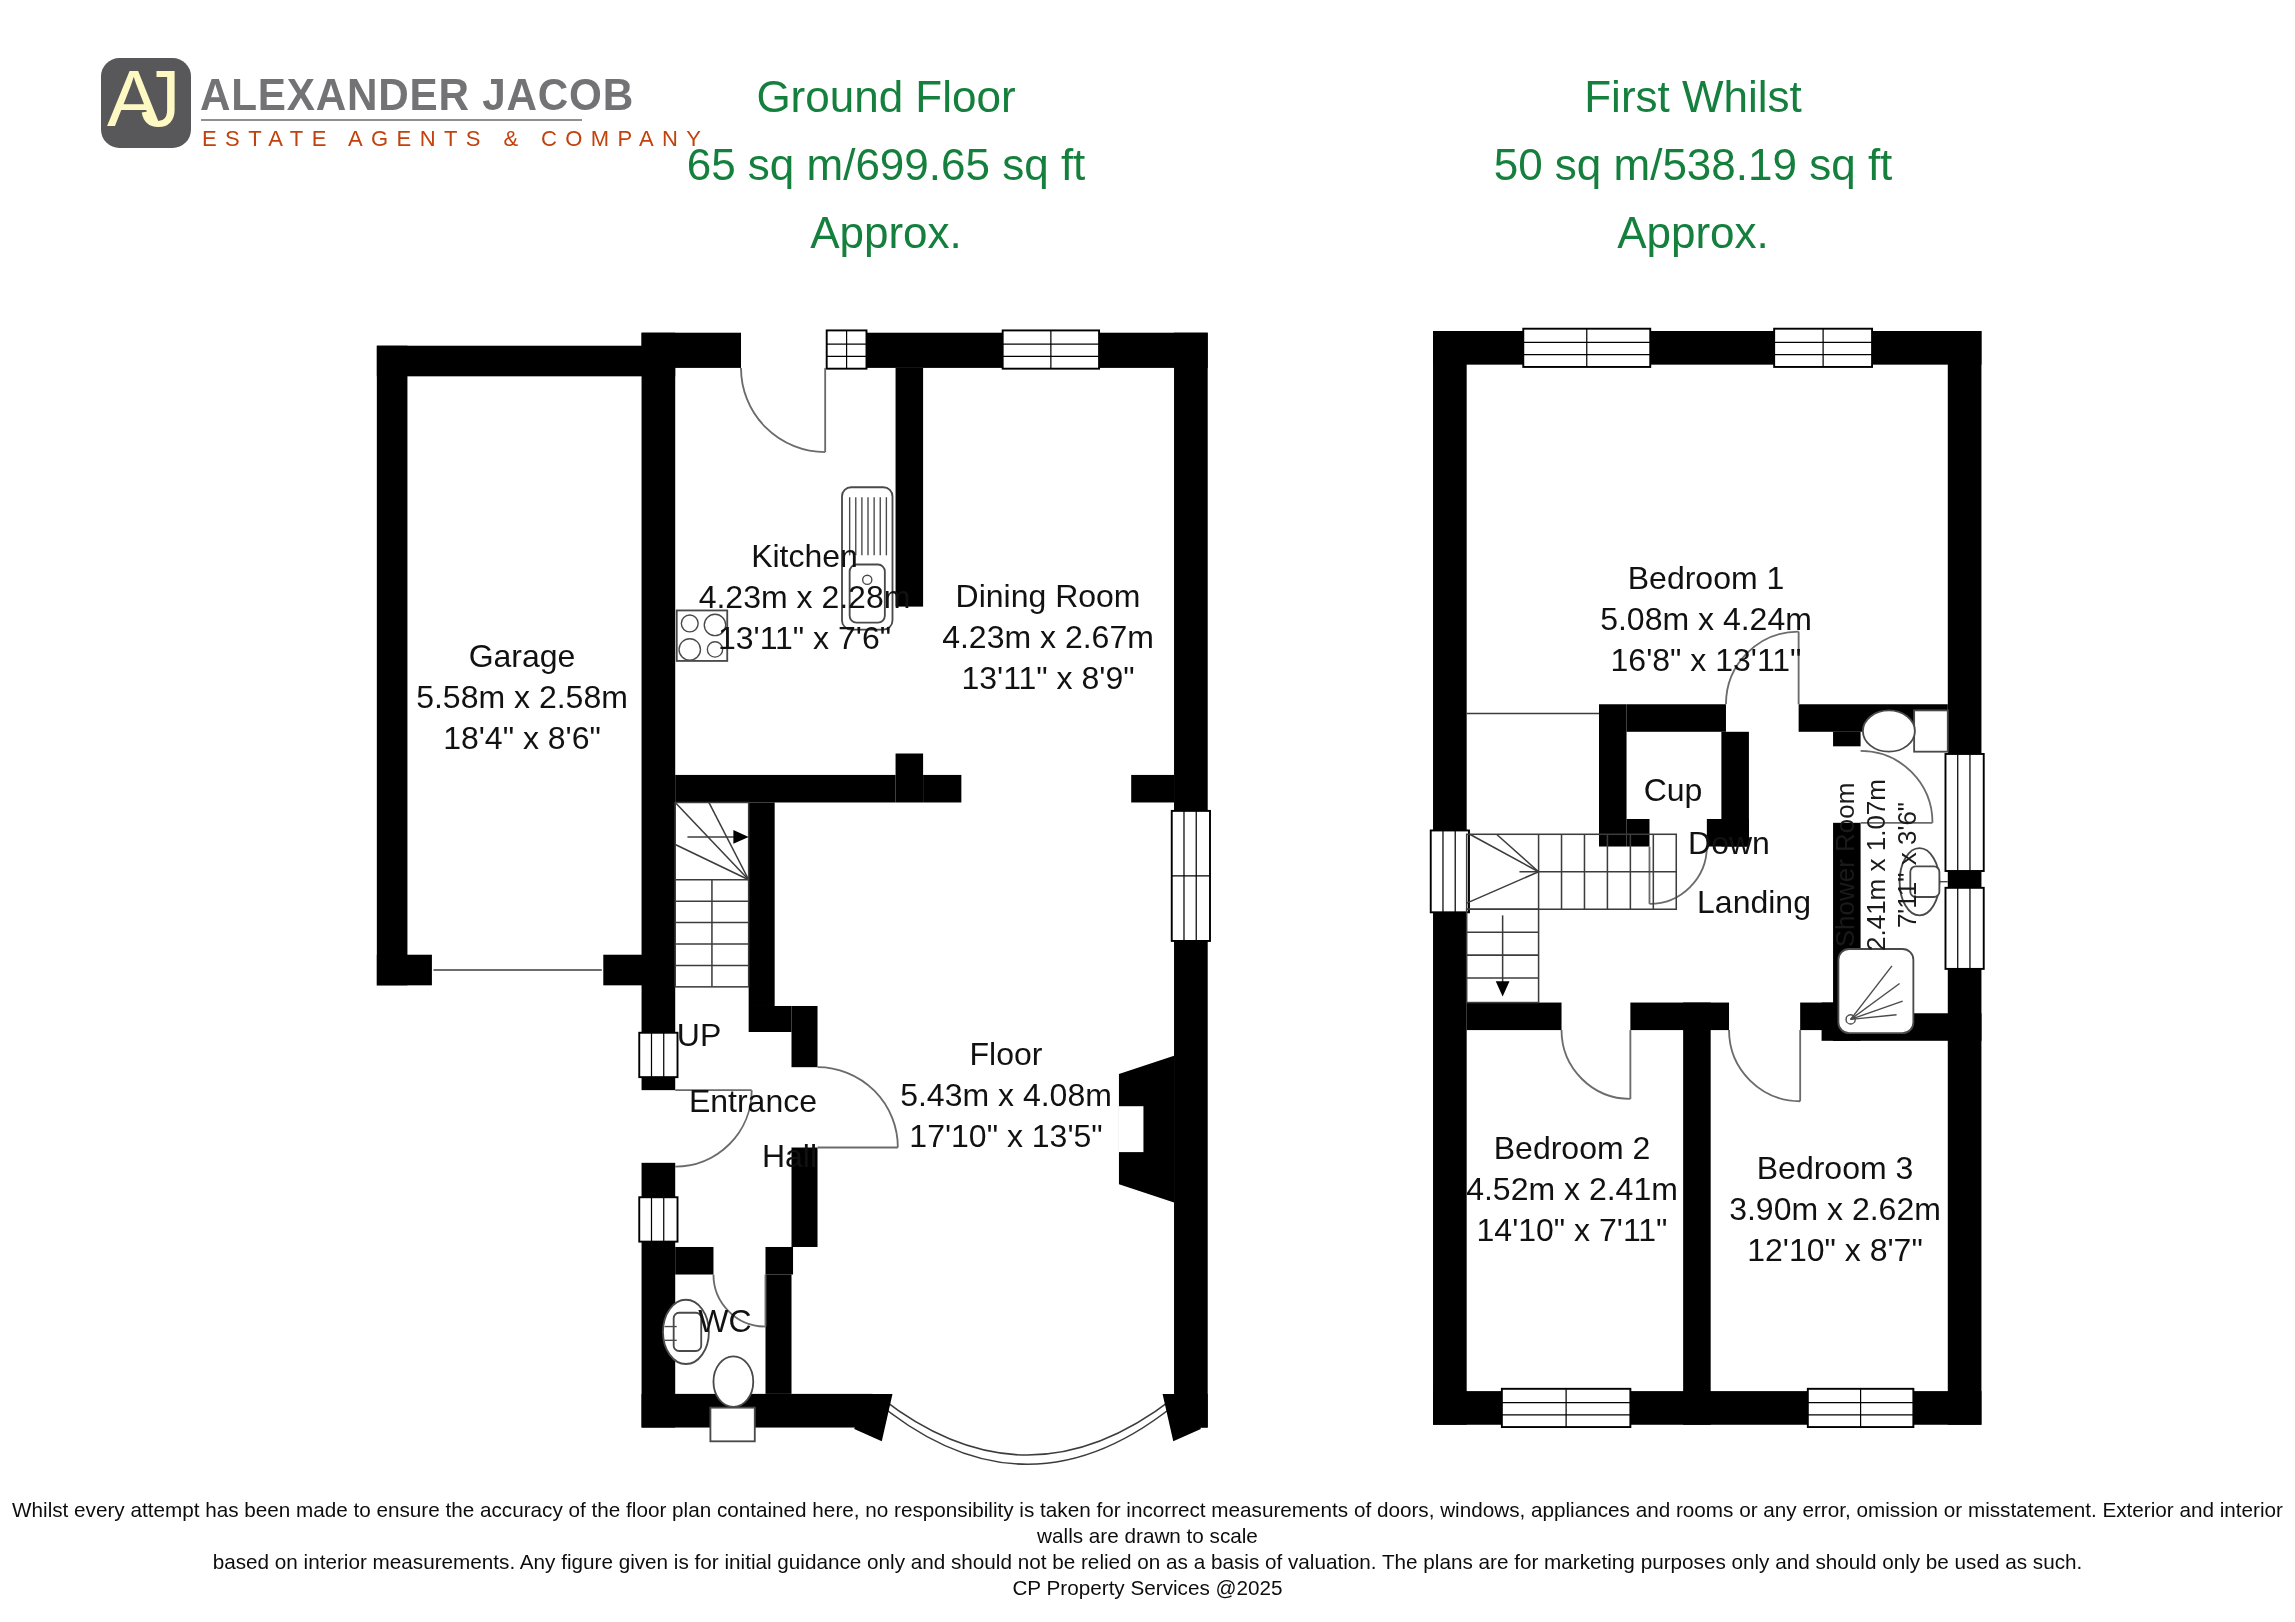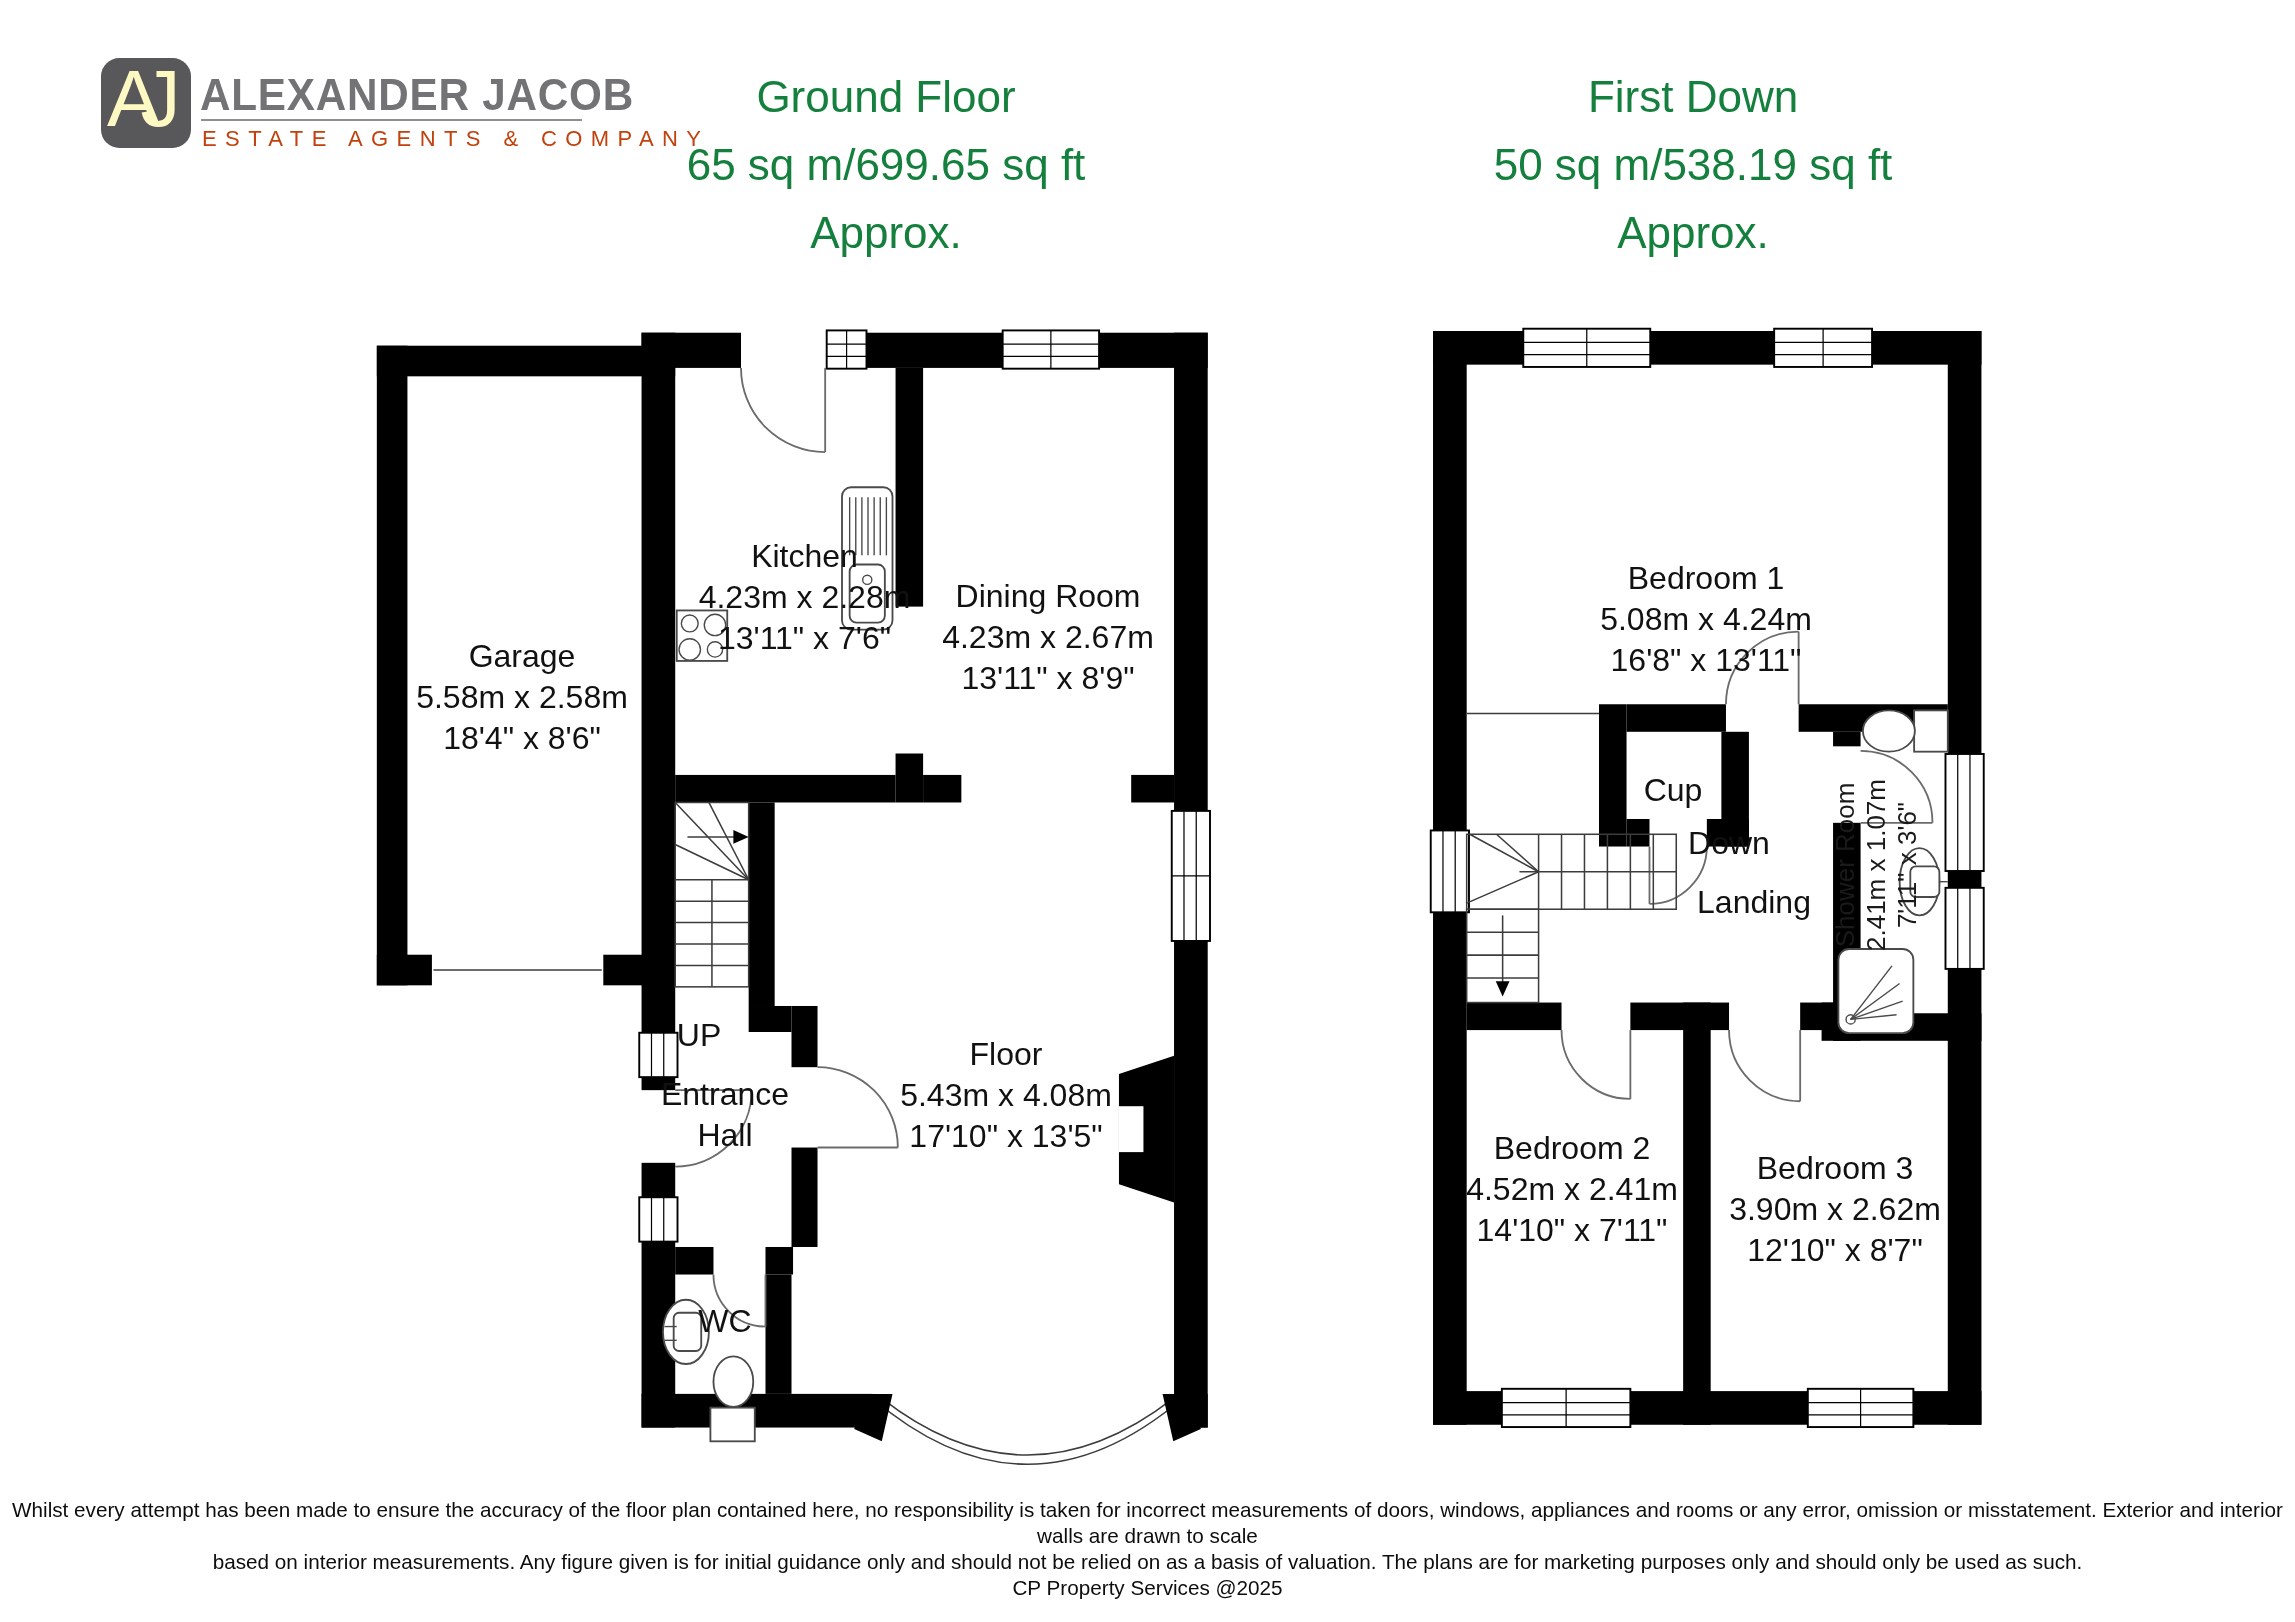--- a/index.html
+++ b/index.html
@@ -9,21 +9,21 @@
   
   #logo-badge{left:101px;top:58px;width:90px;height:90px;background:#58585a;border-radius:18.4px;overflow:hidden;}
   #logo-badge span{position:absolute;left:6.1px;top:-4.6px;width:84px;color:#fef9c3;font-size:80px;font-weight:400;letter-spacing:-20px;font-family:"Liberation Sans",sans-serif;}
   #logo-name{left:200px;top:70px;font-size:44px;font-weight:700;color:#737376;letter-spacing:0.8px;transform:scaleX(.96);transform-origin:left;white-space:nowrap;}
   #logo-underline{left:201px;top:119px;width:381px;height:2.3px;background:#8f8f92;}
   #logo-tagline{left:202px;top:126px;font-size:22px;font-weight:400;color:#c2410c;letter-spacing:8.4px;white-space:nowrap;}
   
   .floor-title{top:63px;text-align:center;font-size:44px;line-height:68px;color:#15803d;transform:translateX(-50%);white-space:nowrap;}
   
   .room-label{text-align:center;transform:translateX(-50%);font-size:32px;line-height:41px;color:#111;white-space:nowrap;}
-  .room-label.wrap{white-space:normal;width:184px;line-height:41px;}
+  .room-label.wrap{white-space:normal;width:184px;line-height:55px;text-align:right;}
   .rot{transform:translate(-50%,-50%) rotate(-90deg);font-size:26px;line-height:31px;white-space:nowrap;text-align:center;}
   
   #footer{top:1497px;left:0;width:2295px;text-align:center;font-size:20.7px;line-height:26px;color:#0d0d0d;}
   svg{position:absolute;}
   .wall{fill:#000;stroke:none;}
   .win{fill:#fff;stroke:#000;stroke-width:2.5;}
   .winline{stroke:#000;stroke-width:1.6;fill:none;}
   .thin{stroke:#3c3c3c;stroke-width:2;fill:none;}
   .arc{stroke:#6b6b6b;stroke-width:2.4;fill:none;}
   .fix{fill:#fff;stroke:#4a4a4a;stroke-width:2.4;}
@@ -39,21 +39,21 @@
 <div class="abs" id="logo-name">ALEXANDER JACOB</div>
 <div class="abs" id="logo-underline"></div>
 <div class="abs" id="logo-tagline">ESTATE AGENTS &amp; COMPANY</div>
 
 <div class="abs floor-title" style="left:886px;">
   <div>Ground Floor</div>
   <div>65 sq m/699.65 sq ft</div>
   <div>Approx.</div>
 </div>
 <div class="abs floor-title" style="left:1693px;">
-  <div>First Down</div>
+  <div>First Whilst</div>
   <div>50 sq m/538.19 sq ft</div>
   <div>Approx.</div>
 </div>
 
 <svg style="left:360px;top:321px;" width="964" height="1194" viewBox="470 420 1260 1560">
 
   <g>
 
     <rect class="wall" x="492" y="452" width="390" height="40"></rect>
     <rect class="wall" x="492" y="452" width="40" height="836"></rect>

